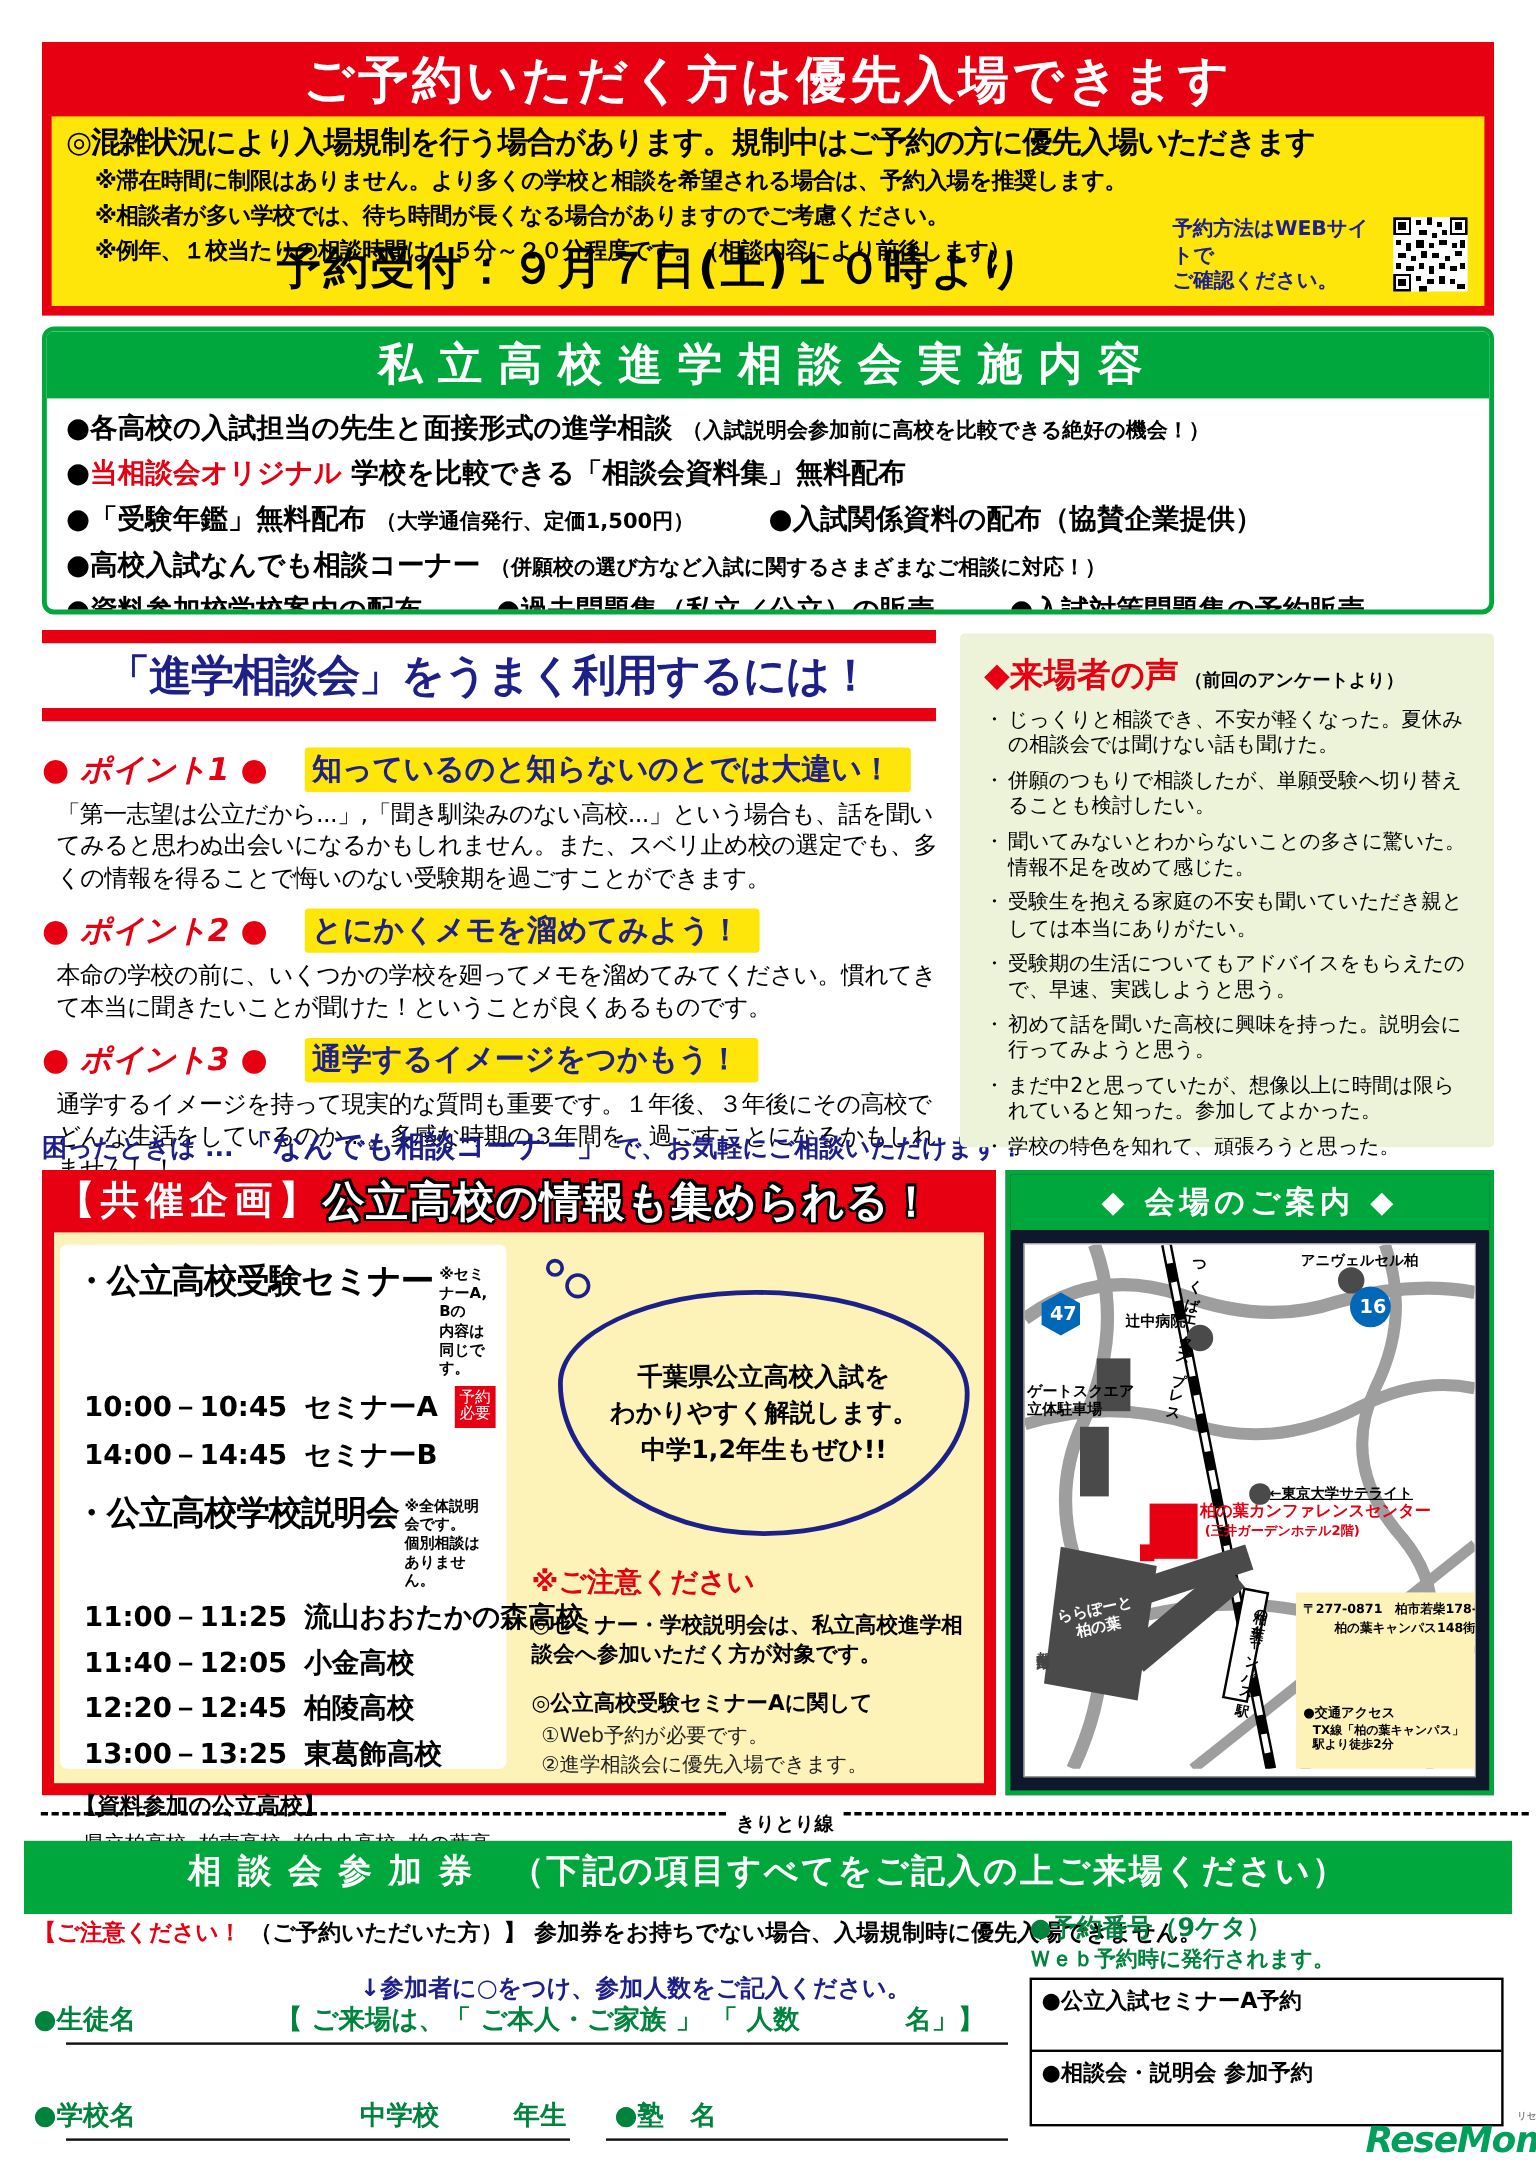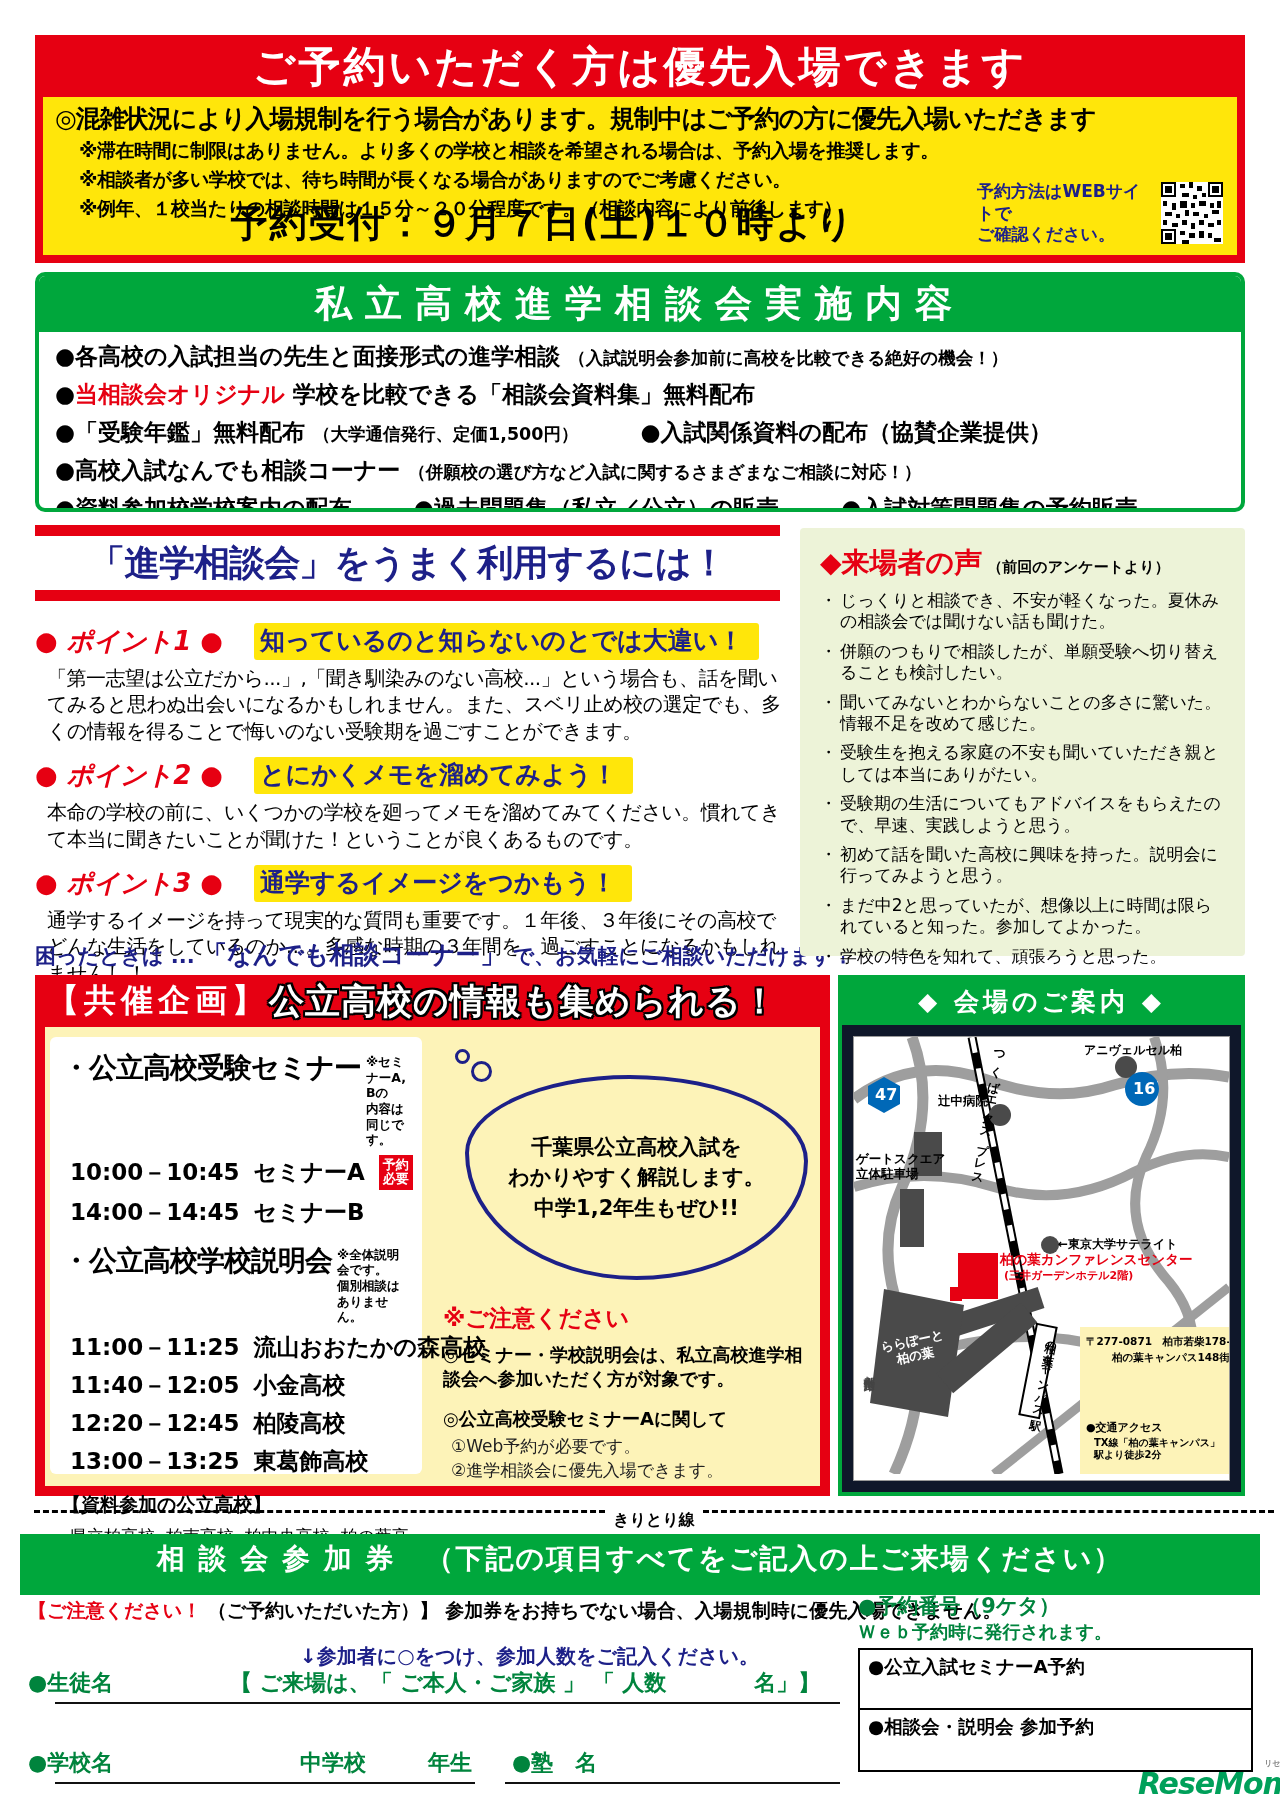--- a/index.html
+++ b/index.html
@@ -7,21 +7,21 @@
         font-family:"DejaVu Sans","Liberation Sans",sans-serif;color:#000;}
   .abs{position:absolute;}
 
   
   .resv-box{left:35px;top:35px;width:1210px;height:228px;background:#e60012;}
   .resv-title{height:64px;line-height:64px;text-align:center;color:#fff;font-size:42px;font-weight:bold;letter-spacing:3px;}
   .resv-yellow{position:absolute;left:8px;right:8px;top:62px;bottom:8px;background:#ffe60a;padding:5px 12px;box-sizing:border-box;}
   .resv-headline{font-size:25px;font-weight:bold;letter-spacing:-1px;}
   .resv-note{font-size:19px;font-weight:bold;margin:3px 0 0 24px;letter-spacing:-0.5px;}
   .resv-reception{position:absolute;left:110px;bottom:6px;width:780px;text-align:center;font-size:37px;font-weight:bold;letter-spacing:2px;}
-  .qr-wrap{position:absolute;right:14px;bottom:10px;display:flex;align-items:center;gap:8px;margin-top:12px;}
+  .qr-wrap{position:absolute;right:14px;bottom:10px;display:flex;gap:8px;margin-top:12px;}
   .qr-note{width:176px;color:#1d2088;font-size:17px;font-weight:bold;line-height:1.25;}
 
   
   .contents-box{left:35px;top:272px;width:1210px;height:240px;border:4px solid #00a73c;border-radius:10px;background:#fff;box-sizing:border-box;overflow:hidden;}
   .contents-head{background:#00a73c;height:56px;line-height:56px;text-align:center;color:#fff;font-size:37px;font-weight:bold;letter-spacing:13px;}
   .contents-body{padding:9px 16px;}
   .c-row{margin-bottom:7px;font-size:23px;font-weight:bold;white-space:nowrap;}
   .c-note{font-size:17.5px;}
   .red-text{color:#e60012;}
   .c-gap{display:inline-block;width:46px;}
@@ -50,21 +50,21 @@
   .joint-head{height:52px;display:flex;align-items:center;padding-left:12px;color:#fff;}
   .joint-bracket{font-size:32px;font-weight:bold;letter-spacing:5px;white-space:nowrap;}
   .joint-rest{font-size:35px;font-weight:bold;letter-spacing:1px;white-space:nowrap;
     text-shadow:2px 0 #000,-2px 0 #000,0 2px #000,0 -2px #000,2px 2px #000,-2px -2px #000,2px -2px #000,-2px 2px #000;}
   .joint-inner{position:absolute;left:10px;right:10px;top:52px;bottom:10px;background:#fdf3b8;}
   .joint-white{position:absolute;left:5px;top:10px;width:372px;bottom:12px;background:#fff;border-radius:6px;padding:12px 12px;box-sizing:border-box;}
   .sem-title{display:flex;align-items:flex-start;}
   .sem-title-main{font-size:28px;font-weight:bold;white-space:nowrap;letter-spacing:-1px;}
   .small-note{font-size:12.5px;font-weight:bold;line-height:1.25;margin-left:5px;padding-top:5px;}
   .sem-row{display:flex;align-items:center;gap:14px;margin:7px 0 0 8px;font-size:23px;font-weight:bold;white-space:nowrap;}
-  .resv-badge{background:#e60012;color:#fff;font-size:13px;font-weight:bold;line-height:1.12;padding:3px 4px;text-align:center;}
+  .resv-badge{background:#e60012;color:#fff;font-size:13px;font-weight:normal;line-height:1.12;padding:3px 4px;text-align:center;}
   .shiryo-label{font-size:19px;font-weight:bold;margin-top:15px;}
   .shiryo-schools{font-size:17px;margin:7px 0 0 8px;}
   .joint-right{position:absolute;left:392px;right:8px;top:8px;bottom:8px;}
   .bubble-dot{position:absolute;border:3px solid #1d2088;border-radius:50%;background:transparent;}
   .bubble{position:absolute;left:28px;right:4px;top:40px;height:205px;border:4px solid #1d2088;border-radius:48% 52% 50% 50%/38% 42% 58% 62%;
           display:flex;flex-direction:column;align-items:center;justify-content:center;text-align:center;
           font-size:21px;font-weight:bold;line-height:1.45;box-sizing:border-box;}
   .caution-title{position:absolute;left:6px;top:268px;color:#e60012;font-size:23px;font-weight:bold;}
   .caution1{position:absolute;left:6px;top:308px;font-size:18px;font-weight:bold;line-height:1.35;}
   .caution2-title{position:absolute;left:6px;top:372px;font-size:18px;font-weight:bold;}
@@ -349,21 +349,21 @@
       <span class="badge-num" style="left:279px;top:42px;">16</span>
       <span class="mlabel mvert" style="left:128px;top:4px;transform:rotate(10deg);font-size:12px;">つくばエクスプレス</span>
       <span class="mlabel" style="left:84px;top:56px;">辻中病院</span>
       <span class="mlabel" style="left:230px;top:6px;font-size:12px;">アニヴェルセル柏</span>
       <span class="mlabel" style="left:2px;top:114px;text-align:left;">
         <span>ゲートスクエア</span><br>
         <span>立体駐車場</span>
       </span>
       <span class="mlabel" style="left:146px;top:214px;color:#e60012;font-size:13.5px;">柏の葉カンファレンスセンター</span>
       <span class="mlabel" style="left:150px;top:232px;color:#e60012;font-size:11px;">(三井ガーデンホテル2階)</span>
-      <span class="mlabel" style="left:204px;top:200px;font-size:12px;">←東京大学サテライト</span>
+      <span class="mlabel" style="left:204px;top:200px;font-size:12px;text-decoration:underline;">←東京大学サテライト</span>
       <span class="mlabel" style="left:28px;top:296px;color:#fff;font-size:12.5px;transform:rotate(-12deg);text-align:center;">
         <span>ららぽーと</span><br>
         <span>柏の葉</span>
       </span>
       <span class="mlabel mvert" style="left:184px;top:296px;font-size:11.5px;transform:rotate(11deg);letter-spacing:0;">柏の葉キャンパス駅</span>
       <span class="mlabel mvert" style="left:8px;top:330px;font-size:11px;color:#444;letter-spacing:1px;">都市軸道路</span>
       <span class="mlabel" style="left:232px;top:298px;font-size:10.5px;">〒277-0871　柏市若柴178-4</span>
       <span class="mlabel" style="left:258px;top:314px;font-size:10.5px;">柏の葉キャンパス148街区2</span>
       <span class="mlabel" style="left:232px;top:384px;font-size:11px;">●交通アクセス</span>
       <span class="mlabel" style="left:240px;top:400px;font-size:10px;white-space:normal;width:130px;">TX線「柏の葉キャンパス」駅より徒歩2分</span>

